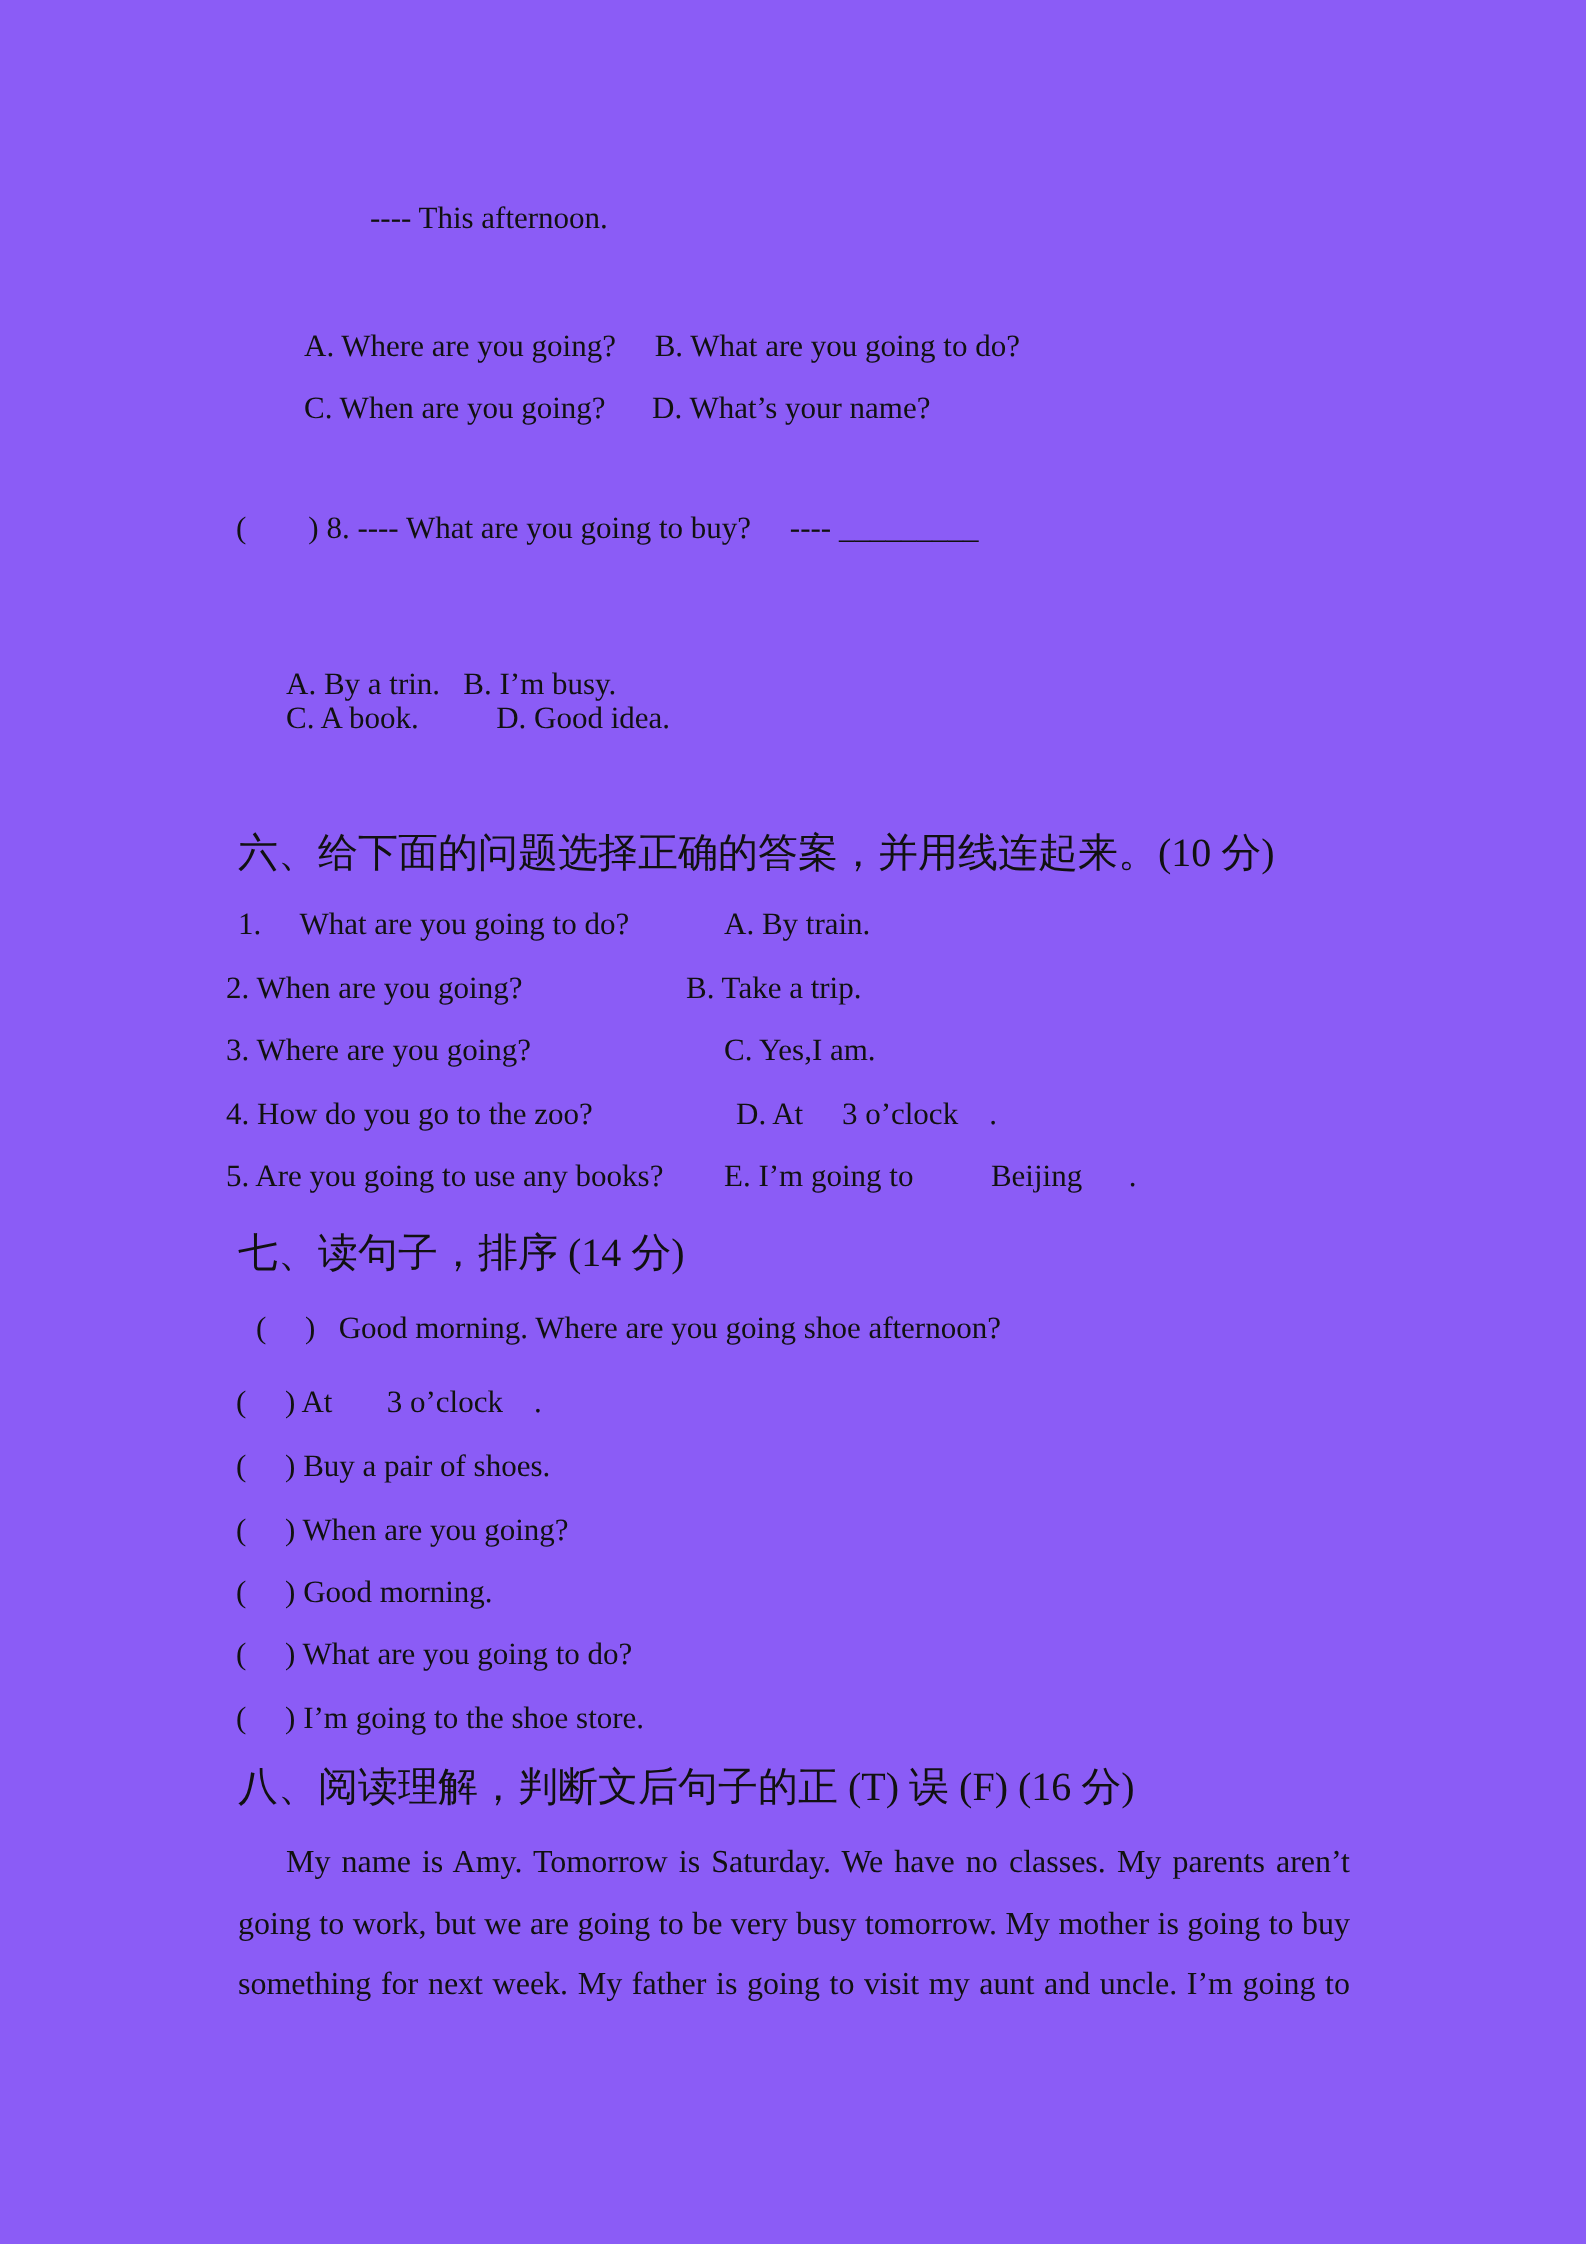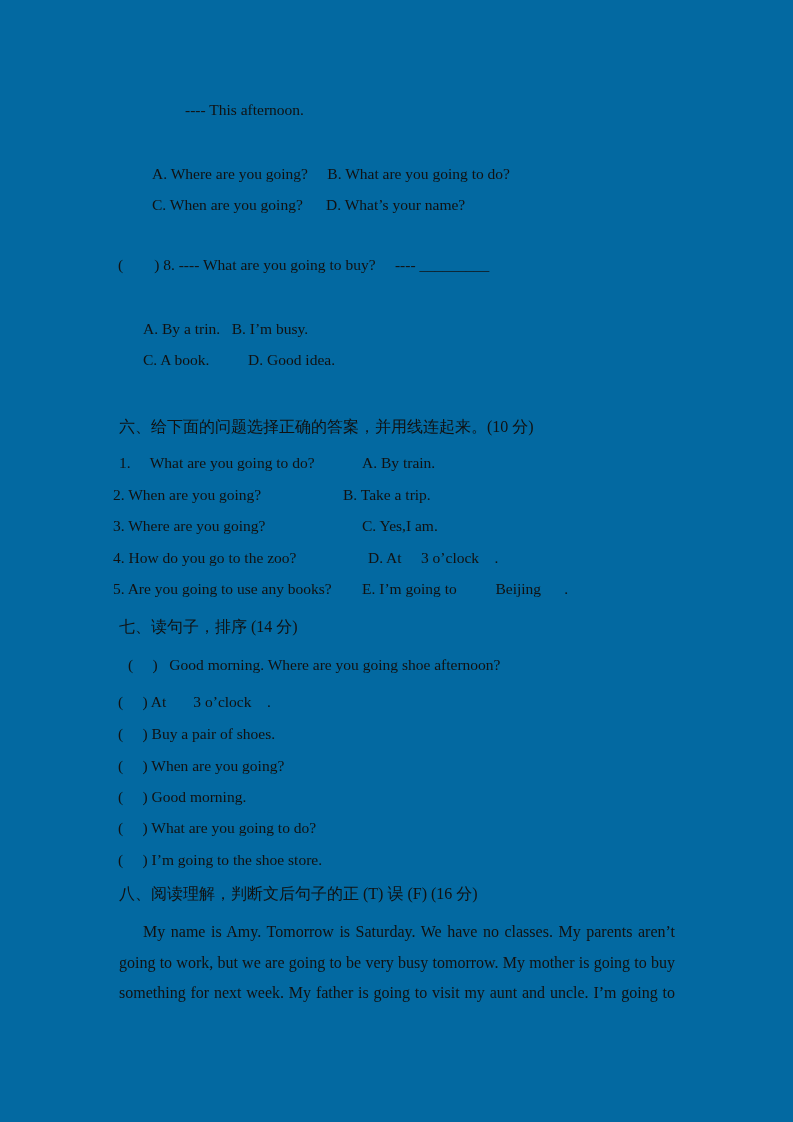--- a/index.html
+++ b/index.html
@@ -1,35 +1,35 @@
 <!DOCTYPE html>
 <html><head>
 <meta charset="utf-8">
 <style>
   html, body { margin: 0; padding: 0; background: #ffffff; }
   .page {
     position: relative;
     width: 793px;
     height: 1122px;
-    background: #0369a1;
+    background: #8b5cf6;
     font-family: "Liberation Serif", "DejaVu Serif", serif;
     color: #111111;
     overflow: hidden;
   }
   .ln {
     position: absolute;
     white-space: pre;
     font-size: 15.5px;
     line-height: 20px;
     color: #111111;
   }
   .ttl {
     position: absolute;
     white-space: pre;
-    font-size: 16px;
+    font-size: 20px;
     line-height: 22px;
     color: #111111;
   }
   .para-line {
     position: absolute;
     left: 119px;
     width: 556px;
     box-sizing: border-box;
     font-size: 16px;
     line-height: 20px;
@@ -42,21 +42,21 @@
 </head>
 <body>
 
 <div class="page">
 
   <div class="ln" style="left:185px; top:100px;">---- This afternoon.</div>
   <div class="ln" style="left:152px; top:164px;">A. Where are you going?     B. What are you going to do?</div>
   <div class="ln" style="left:152px; top:195px;">C. When are you going?      D. What’s your name?</div>
 
   <div class="ln" style="left:118px; top:255px;">(        ) 8. ---- What are you going to buy?     ---- _________</div>
-  <div class="ln" style="left:143px; top:319px;">A. By a trin.   B. I’m busy.</div>
+  <div class="ln" style="left:143px; top:333px;">A. By a trin.   B. I’m busy.</div>
   <div class="ln" style="left:143px; top:350px;">C. A book.          D. Good idea.</div>
 
   <div class="ttl" style="left:119px; top:416px;">六、给下面的问题选择正确的答案，并用线连起来。(10 分)</div>
 
   <div class="ln" style="left:119px; top:453px;">1.     What are you going to do?</div>
   <div class="ln" style="left:362px; top:453px;">A. By train.</div>
 
   <div class="ln" style="left:113px; top:485px;">2. When are you going?</div>
   <div class="ln" style="left:343px; top:485px;">B. Take a trip.</div>
 

